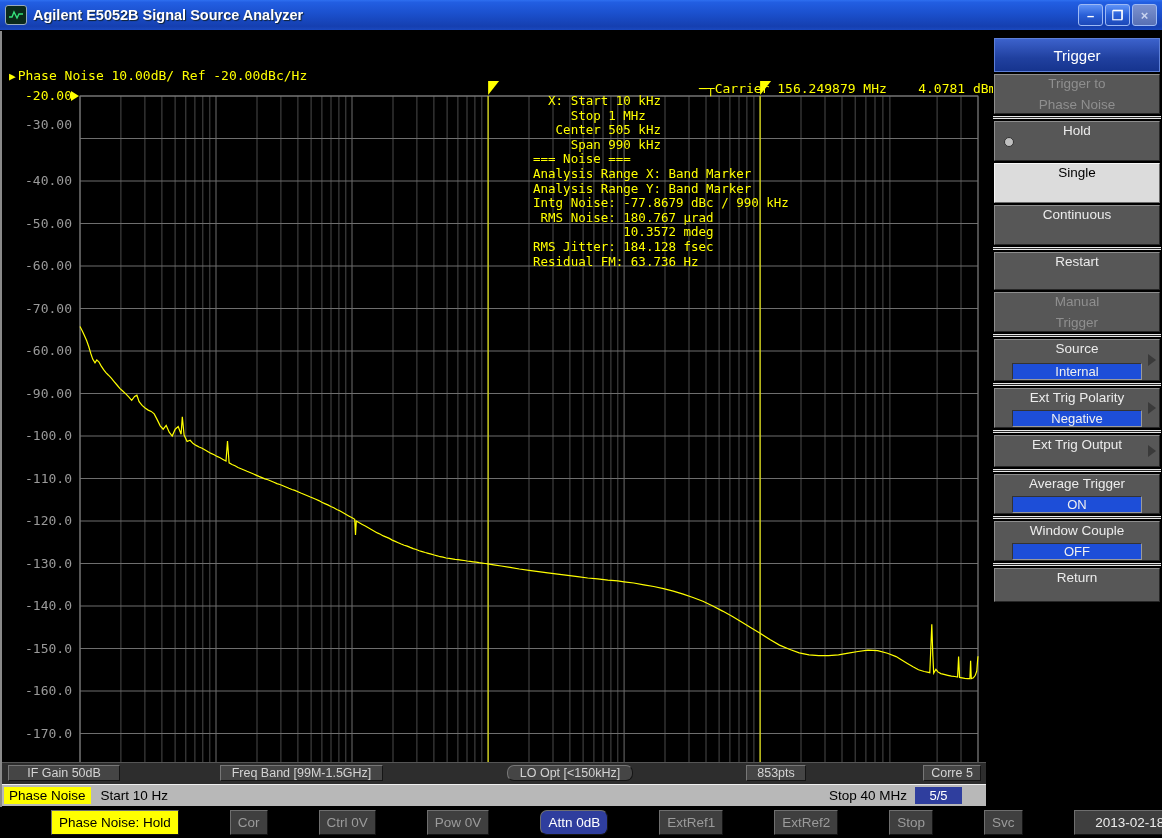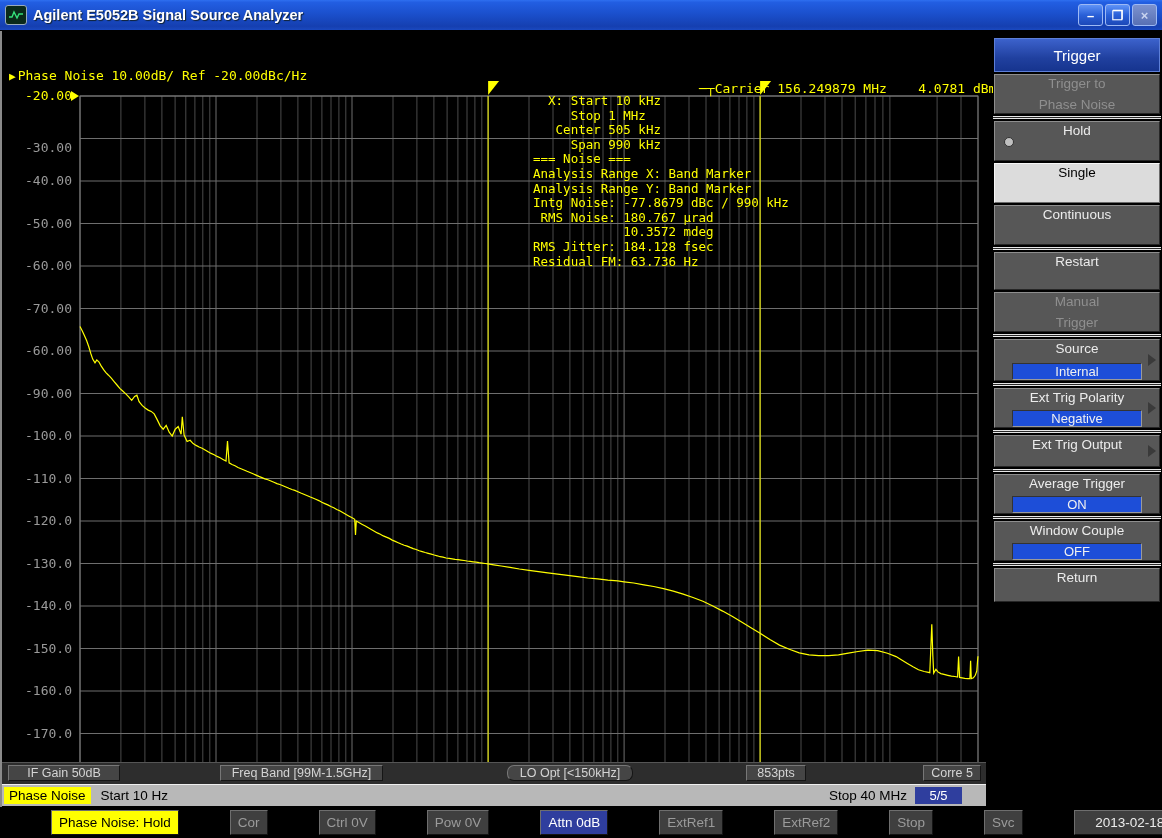--- a/index.html
+++ b/index.html
@@ -50,21 +50,21 @@
     font-size:13px;display:flex;align-items:center;justify-content:center;}
 
   
   #statusrow{position:absolute;left:0;top:810px;width:1162px;height:27px;display:flex;gap:48px;}
   #status-gray{width:434px;height:25px;background:#b8b8b8;border-top:1px solid #f0f0f0;
     border-bottom:1px solid #5a5a5a;}
   .sbox{height:25px;margin-left:3px;padding:0 7px;font-size:13.5px;display:flex;align-items:center;
     justify-content:center;white-space:nowrap;background:#3f3f3f;color:#9b9b9b;box-sizing:border-box;
     border-top:1px solid #6e6e6e;border-left:1px solid #6e6e6e;border-bottom:1px solid #141414;border-right:1px solid #141414;}
   .sbox.yellow{background:#ffff00;color:#000;}
-  .sbox.blue{background:#2f3e9e;color:#fff;}
+  .sbox.blue{background:#2f3e9e;color:#fff;border-radius:7px;}
   .sbox.plain{color:#ececec;}
 
   
   #menu{position:absolute;left:993px;top:31px;width:169px;height:776px;background:#000;}
   #menu-header{position:absolute;left:1px;top:7px;width:166px;height:34px;
     background:linear-gradient(180deg,#3c62cc 0%,#20409f 60%,#16348e 100%);
     color:#fff;font-size:15px;display:flex;align-items:center;justify-content:center;
     border:1px solid #5d7fd8;box-sizing:border-box;}
   .mbtn{position:absolute;left:1px;width:166px;background:#575757;color:#ececec;font-size:13.5px;
     display:flex;flex-direction:column;align-items:center;justify-content:space-between;line-height:17px;
@@ -127,21 +127,21 @@
 Analysis Range X: Band Marker
 Analysis Range Y: Band Marker
 Intg Noise: -77.8679 dBc / 990 kHz
  RMS Noise: 180.767 µrad
             10.3572 mdeg
 RMS Jitter: 184.128 fsec
 Residual FM: 63.736 Hz</pre>
 
     <div id="ylabels">
         <div class="ylab mono ref" style="top: 57px;">-20.00</div>
-        <div class="ylab mono" style="top: 109px;">-30.00</div>
+        <div class="ylab mono" style="top: 86px;">-30.00</div>
         <div class="ylab mono" style="top: 142px;">-40.00</div>
         <div class="ylab mono" style="top: 184.5px;">-50.00</div>
         <div class="ylab mono" style="top: 227px;">-60.00</div>
         <div class="ylab mono" style="top: 269.5px;">-70.00</div>
         <div class="ylab mono" style="top: 312px;">-60.00</div>
         <div class="ylab mono" style="top: 354.5px;">-90.00</div>
         <div class="ylab mono" style="top: 397px;">-100.0</div>
         <div class="ylab mono" style="top: 439.5px;">-110.0</div>
         <div class="ylab mono" style="top: 482px;">-120.0</div>
         <div class="ylab mono" style="top: 524.5px;">-130.0</div>

